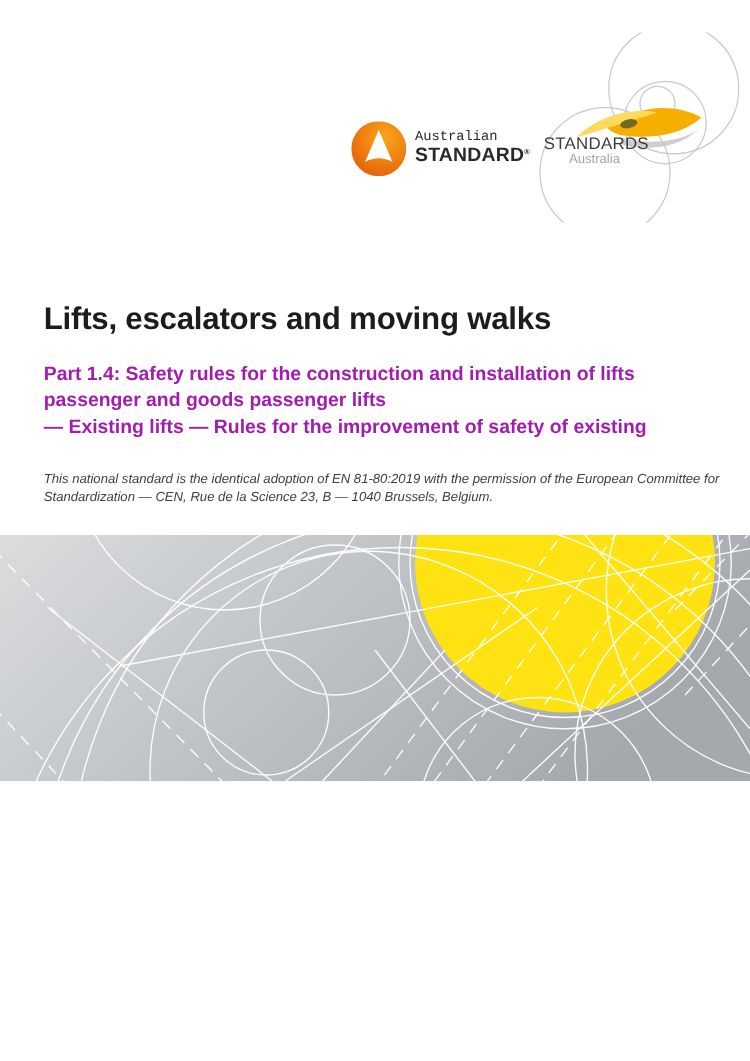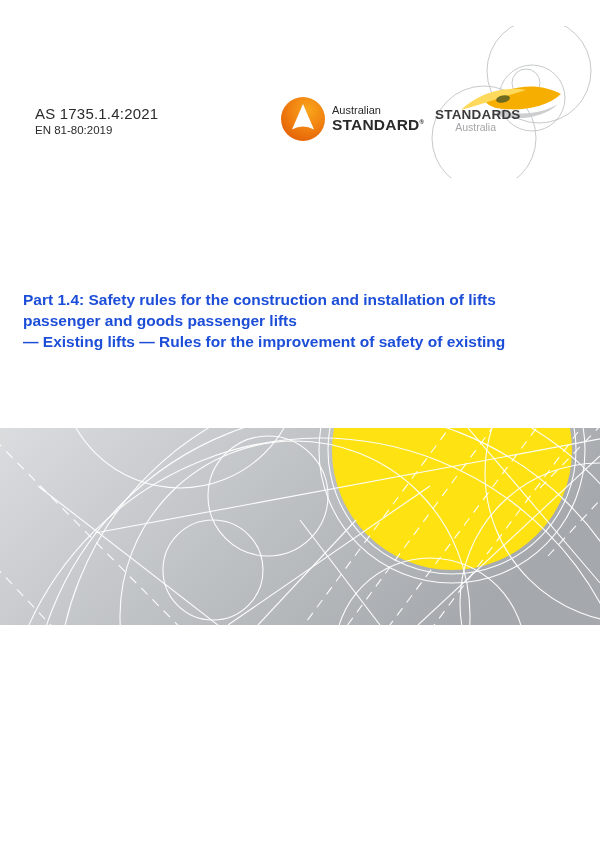--- a/index.html
+++ b/index.html
@@ -8,50 +8,46 @@
     font-family:"Liberation Sans","DejaVu Sans",sans-serif;color:#1c1c1c;
   }
   
   .codes{position:absolute;left:35px;top:105px;line-height:1.2;}
   .code-primary{font-size:15px;color:#2b2b2b;letter-spacing:0.2px;}
   .code-secondary{font-size:11.5px;color:#2b2b2b;margin-top:1px;}
   
   .as-logo{position:absolute;left:281px;top:97px;display:flex;align-items:center;}
   .as-mark{width:44px;height:44px;display:block;}
   .as-text{margin-left:7px;color:#2a2a2a;line-height:1;}
-  .as-text .t1{font-size:11px;margin-bottom:1px;}
+  .as-text .t1{font-size:11px;margin-bottom:1px;font-family:Liberation Mono, monospace;}
   .as-text .t2{font-size:15.5px;font-weight:bold;letter-spacing:0.2px;}
   .as-text sup{font-size:6px;vertical-align:super;}
   
   .sa-logo{position:absolute;left:424px;top:26px;width:176px;height:152px;}
   .sa-rings{position:absolute;left:0;top:0;width:176px;height:152px;}
-  .sa-line1{position:absolute;left:11px;top:81px;width:78px;font-size:13.5px;font-weight:bold;
+  .sa-line1{position:absolute;left:11px;top:81px;width:78px;font-size:13.5px;font-weight:normal;
             color:#3b3b3d;letter-spacing:0.2px;white-space:nowrap;}
   .sa-line2{position:absolute;left:11px;top:95px;width:61px;text-align:right;font-size:10.5px;
             color:#a3a5a8;}
   
   .title{position:absolute;left:35px;top:241px;font-size:25px;font-weight:bold;color:#1c1c1c;
          letter-spacing:-0.2px;margin:0;}
-  .subtitle{position:absolute;left:23px;top:289px;font-size:15.5px;font-weight:bold;
-            color:#1d4ed8;line-height:21px;}
+  .subtitle{position:absolute;left:35px;top:289px;font-size:15.5px;font-weight:bold;
+            color:#a21caf;line-height:21px;}
   .note{position:absolute;left:35px;top:376px;font-size:10.5px;font-style:italic;
         color:#3d3d3d;line-height:14.5px;}
   
   .banner{position:absolute;left:0;top:428px;width:600px;height:197px;}
   .banner svg{display:block;width:600px;height:197px;}
 </style>
 </head>
 <body>
 
 <div class="page">
 
-  <div class="codes">
-    <div class="code-primary">AS 1735.1.4:2021</div>
-    <div class="code-secondary">EN 81-80:2019</div>
-  </div>
 
   <div class="as-logo">
     <svg class="as-mark" viewBox="0 0 44 44">
       <defs>
         <radialGradient id="asGrad" cx="62%" cy="30%" r="80%">
           <stop offset="0%" stop-color="#F9A61A"></stop>
           <stop offset="55%" stop-color="#F07F10"></stop>
           <stop offset="100%" stop-color="#E25E06"></stop>
         </radialGradient>
       </defs>
@@ -74,27 +70,32 @@
       </g>
       <path d="M 62 76 C 85 58 115 56 137 68 C 122 82 95 86 72 82 C 66 80 63 78 62 76 Z" fill="#F6AF00"></path>
       <path d="M 72 84 C 96 90 118 88 134 78 C 120 92 94 95 74 90 Z" opacity="0.9" fill="#C7C9CB"></path>
       <path d="M 37 84 C 55 66 82 60 102 64 C 82 70 58 78 37 84 Z" fill="#FFD95C"></path>
       <ellipse cx="79" cy="73" rx="7" ry="3.5" transform="rotate(-12 79 73)" fill="#6F6A1E"></ellipse>
     </svg>
     <div class="sa-line1">STANDARDS</div>
     <div class="sa-line2">Australia</div>
   </div>
 
+  <h1 class="title">Lifts, escalators and moving walks</h1>
 
   <div class="subtitle">
     <div>Part 1.4: Safety rules for the construction and installation of lifts</div>
     <div>passenger and goods passenger lifts</div>
     <div>— Existing lifts — Rules for the improvement of safety of existing</div>
   </div>
 
+  <div class="note">
+    <div>This national standard is the identical adoption of EN 81-80:2019 with the permission of the European Committee for</div>
+    <div>Standardization — CEN, Rue de la Science 23, B — 1040 Brussels, Belgium.</div>
+  </div>
 
   <div class="banner">
     <svg viewBox="0 0 600 197">
       <defs>
         <linearGradient id="bandGrad" x1="0%" y1="0%" x2="100%" y2="35%">
           <stop offset="0%" stop-color="#DADCDE"></stop>
           <stop offset="100%" stop-color="#A5A9AD"></stop>
         </linearGradient>
       </defs>
       <rect x="0" y="0" width="600" height="197" fill="url(#bandGrad)"></rect>

